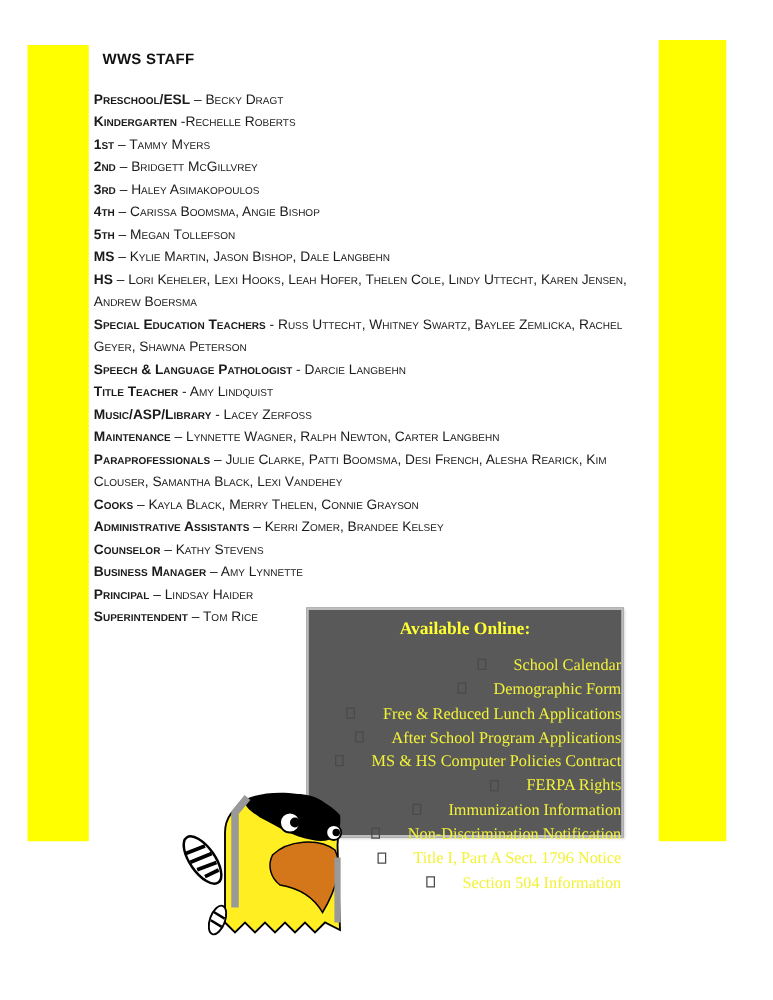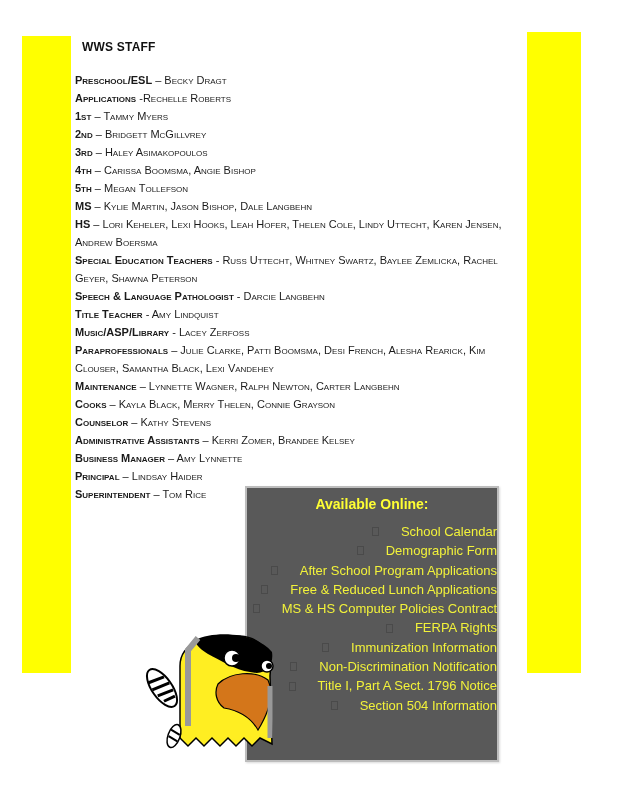--- a/index.html
+++ b/index.html
@@ -6,82 +6,82 @@
   body { width:618px; height:800px; position:relative; overflow:hidden;
          font-family:"Liberation Sans", sans-serif; }
   .bar { position:absolute; background:#ffff00; }
   .bar-left { left:22px; top:36px; width:49px; height:637px; }
   .bar-right { left:527px; top:32px; width:54px; height:641px; }
   .heading { position:absolute; left:82px; top:40px; font-weight:bold; font-size:12px;
              color:#111; letter-spacing:0.2px; }
   .staff-list { position:absolute; left:75px; top:71px; width:445px; margin:0; padding:0; list-style:none; }
   .staff-item { font-size:11px; line-height:18px; color:#1a1a1a; font-variant:small-caps; }
   .role { font-weight:bold; }
-  .online-box { position:absolute; left:245px; top:486px; width:254px; height:276px;
+  .online-box { position:absolute; left:245px; top:486px; width:254px; height:184px;
                 background:#595959; border:2px solid #bdbdbd; box-sizing:border-box;
-                box-shadow:1px 1px 2px rgba(0,0,0,0.15); }
+                box-shadow:1px 1px 2px rgba(0,0,0,0.15);font-family:Liberation Serif, serif; }
   .online-title { text-align:center; color:#ffff33; font-weight:bold; font-size:14px;
                   margin-top:8px; margin-bottom:10px; }
   .online-list { list-style:none; margin:0; padding:0; }
   .online-item { display:flex; justify-content:flex-end; align-items:center;
                  color:#f2f23a; font-size:13px; line-height:19.3px; white-space:nowrap; }
   .box-glyph { display:inline-block; width:7px; height:9px; border:1px solid #4a4a4a;
                margin-right:22px; box-sizing:border-box; }
   .mascot { position:absolute; left:140px; top:626px; width:140px; height:130px; }
 </style>
 </head>
 <body>
 
 <div class="bar bar-left"></div>
 <div class="bar bar-right"></div>
 
 <div class="heading">WWS STAFF</div>
 
 <ul class="staff-list">
   <li class="staff-item"><span class="role">Preschool/ESL</span><span> – </span><span>Becky Dragt</span></li>
-  <li class="staff-item"><span class="role">Applications</span><span> -</span><span>Rechelle Roberts</span></li>
+  <li class="staff-item"><span class="role">Kindergarten</span><span> -</span><span>Rechelle Roberts</span></li>
   <li class="staff-item"><span class="role">1st</span><span> – </span><span>Tammy Myers</span></li>
   <li class="staff-item"><span class="role">2nd</span><span> – </span><span>Bridgett McGillvrey</span></li>
   <li class="staff-item"><span class="role">3rd</span><span> – </span><span>Haley Asimakopoulos</span></li>
   <li class="staff-item"><span class="role">4th</span><span> – </span><span>Carissa Boomsma, Angie Bishop</span></li>
   <li class="staff-item"><span class="role">5th</span><span> – </span><span>Megan Tollefson</span></li>
   <li class="staff-item"><span class="role">MS</span><span> – </span><span>Kylie Martin, Jason Bishop, Dale Langbehn</span></li>
   <li class="staff-item"><span class="role">HS</span><span> – </span><span>Lori Keheler, Lexi Hooks, Leah Hofer, Thelen Cole, Lindy Uttecht, Karen Jensen, Andrew Boersma</span></li>
   <li class="staff-item"><span class="role">Special Education Teachers</span><span> - </span><span>Russ Uttecht, Whitney Swartz, Baylee Zemlicka, Rachel Geyer, Shawna Peterson</span></li>
   <li class="staff-item"><span class="role">Speech &amp; Language Pathologist</span><span> - </span><span>Darcie Langbehn</span></li>
   <li class="staff-item"><span class="role">Title Teacher</span><span> - </span><span>Amy Lindquist</span></li>
   <li class="staff-item"><span class="role">Music/ASP/Library</span><span> - </span><span>Lacey Zerfoss</span></li>
+  <li class="staff-item"><span class="role">Maintenance</span><span> – </span><span>Lynnette Wagner, Ralph Newton, Carter Langbehn</span></li>
   <li class="staff-item"><span class="role">Paraprofessionals</span><span> – </span><span>Julie Clarke, Patti Boomsma, Desi French, Alesha Rearick, Kim Clouser, Samantha Black, Lexi Vandehey</span></li>
-  <li class="staff-item"><span class="role">Maintenance</span><span> – </span><span>Lynnette Wagner, Ralph Newton, Carter Langbehn</span></li>
   <li class="staff-item"><span class="role">Cooks</span><span> – </span><span>Kayla Black, Merry Thelen, Connie Grayson</span></li>
+  <li class="staff-item"><span class="role">Administrative Assistants</span><span> – </span><span>Kerri Zomer, Brandee Kelsey</span></li>
   <li class="staff-item"><span class="role">Counselor</span><span> – </span><span>Kathy Stevens</span></li>
-  <li class="staff-item"><span class="role">Administrative Assistants</span><span> – </span><span>Kerri Zomer, Brandee Kelsey</span></li>
   <li class="staff-item"><span class="role">Business Manager</span><span> – </span><span>Amy Lynnette</span></li>
   <li class="staff-item"><span class="role">Principal</span><span> – </span><span>Lindsay Haider</span></li>
   <li class="staff-item"><span class="role">Superintendent</span><span> – </span><span>Tom Rice</span></li>
 </ul>
 
 <div class="online-box">
   <div class="online-title">Available Online:</div>
   <ul class="online-list">
     <li class="online-item">
         <span class="box-glyph"></span>
         <span>School Calendar</span>
       </li>
     <li class="online-item">
         <span class="box-glyph"></span>
         <span>Demographic Form</span>
       </li>
     <li class="online-item">
         <span class="box-glyph"></span>
-        <span>After School Program Applications</span>
+        <span>Free &amp; Reduced Lunch Applications</span>
       </li>
     <li class="online-item">
         <span class="box-glyph"></span>
-        <span>Free &amp; Reduced Lunch Applications</span>
+        <span>After School Program Applications</span>
       </li>
     <li class="online-item">
         <span class="box-glyph"></span>
         <span>MS &amp; HS Computer Policies Contract</span>
       </li>
     <li class="online-item">
         <span class="box-glyph"></span>
         <span>FERPA Rights</span>
       </li>
     <li class="online-item">

